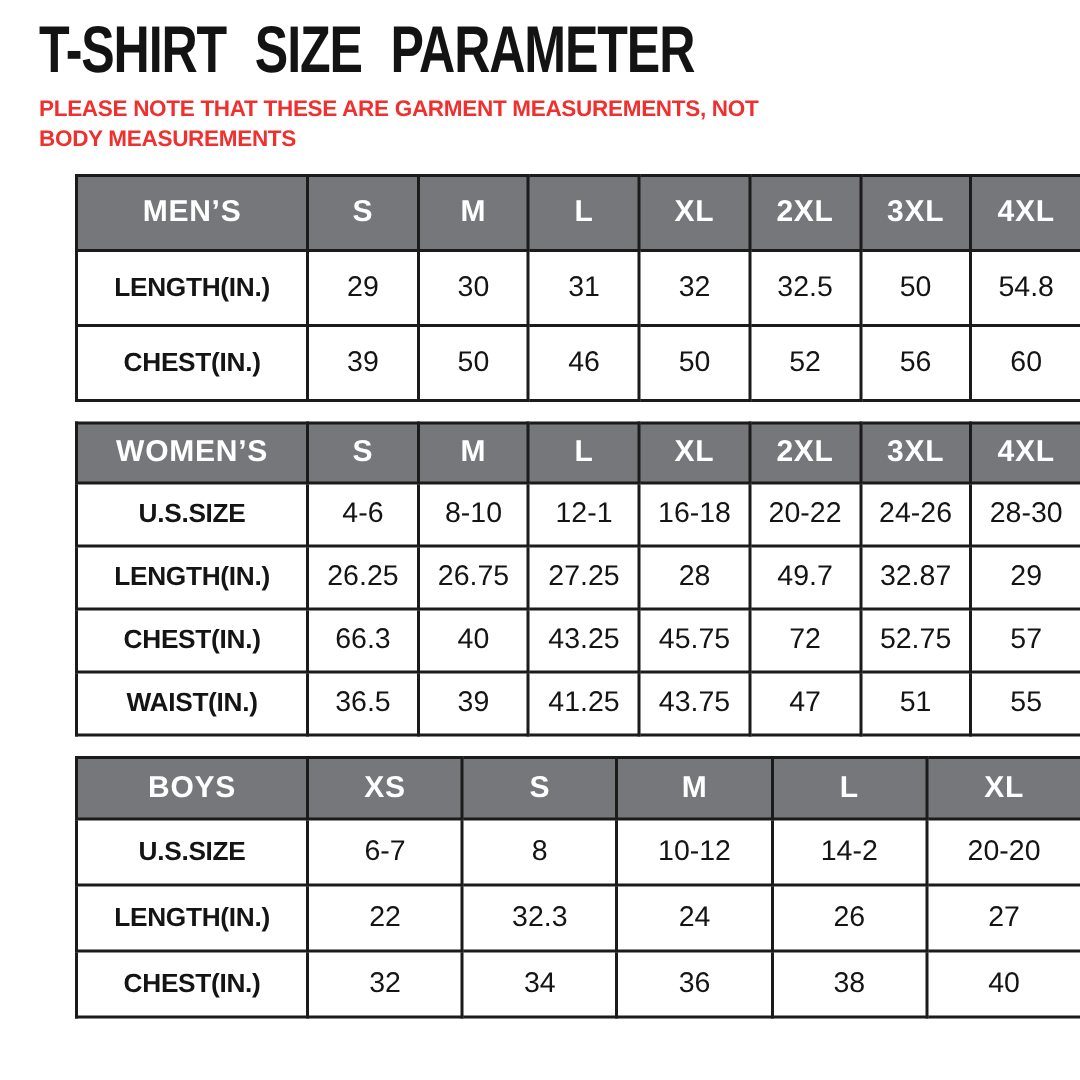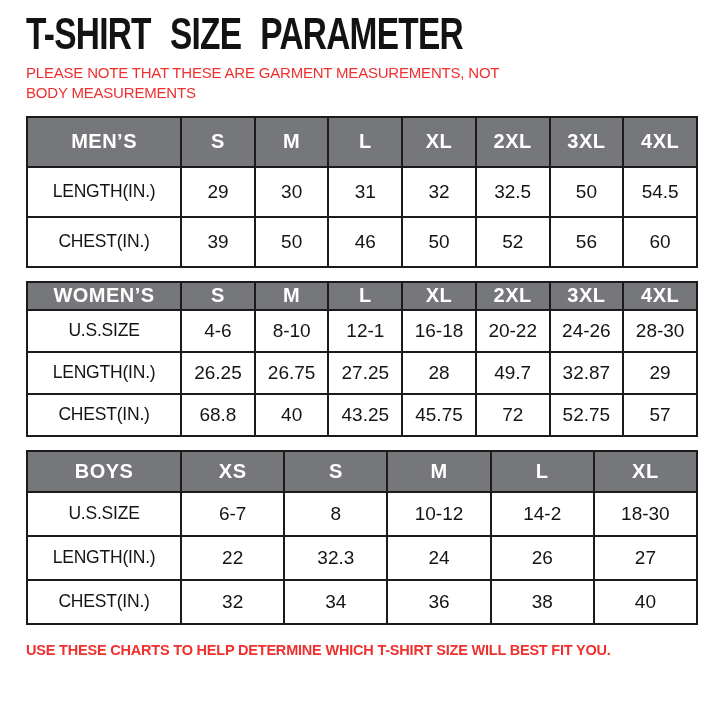--- a/index.html
+++ b/index.html
@@ -22,38 +22,38 @@
     transform: scaleX(0.76);
     transform-origin: 0 50%;
     color: #131313;
     line-height: 1.0;
     margin: 2px 0 7px 0;
   }
 
   
   .note {
     color: #f02f2f;
-    font-weight: normal;
+    font-weight: bold;
     font-size: 15px;
     line-height: 1.32;
     letter-spacing: -0.2px;
     width: 490px;
     margin-bottom: 13px;
   }
   .footer-note {
     color: #f02f2f;
     font-weight: bold;
     font-size: 14.5px;
     letter-spacing: -0.2px;
     margin-top: 17px;
     white-space: nowrap;
   }
 
   
-  .table-wrap { margin-bottom: 13px; }
+  .table-wrap { margin-bottom: 13px; margin-left: 24px; }
   table.size-table {
     width: 672px;
     border-collapse: collapse;
     table-layout: fixed;
   }
   .size-table th, .size-table td {
     border: 2px solid #1b1b1b;
     text-align: center;
     vertical-align: middle;
     padding: 0;
@@ -66,24 +66,25 @@
     letter-spacing: 0.5px;
   }
   .size-table td {
     background: #ffffff;
     font-size: 19px;
     font-weight: normal;
   }
   .size-table td.row-label {
     font-size: 17.5px;
     letter-spacing: -0.2px;
+    font-weight: bold;
   }
   
   .t-mens   th { height: 50px; }  .t-mens   td { height: 50px; }
-  .t-womens th { height: 28px; }  .t-womens td { height: 42px; }
+  .t-womens th { height: 40px; }  .t-womens td { height: 42px; }
   .t-boys   th { height: 41px; }  .t-boys   td { height: 44px; }
 </style>
 </head>
 <body>
 
 <div class="page">
   <h1 class="title">T-SHIRT SIZE PARAMETER</h1>
   <p class="note">PLEASE NOTE THAT THESE ARE GARMENT MEASUREMENTS, NOT BODY MEASUREMENTS</p>
 
   <div class="table-wrap">
@@ -112,21 +113,21 @@
         </thead>
         <tbody>
           <tr>
             <td class="row-label">LENGTH(IN.)</td>
             <td>29</td>
             <td>30</td>
             <td>31</td>
             <td>32</td>
             <td>32.5</td>
             <td>50</td>
-            <td>54.5</td>
+            <td>54.8</td>
           </tr>
           <tr>
             <td class="row-label">CHEST(IN.)</td>
             <td>39</td>
             <td>50</td>
             <td>46</td>
             <td>50</td>
             <td>52</td>
             <td>56</td>
             <td>60</td>
@@ -174,27 +175,37 @@
             <td>26.25</td>
             <td>26.75</td>
             <td>27.25</td>
             <td>28</td>
             <td>49.7</td>
             <td>32.87</td>
             <td>29</td>
           </tr>
           <tr>
             <td class="row-label">CHEST(IN.)</td>
-            <td>68.8</td>
+            <td>66.3</td>
             <td>40</td>
             <td>43.25</td>
             <td>45.75</td>
             <td>72</td>
             <td>52.75</td>
             <td>57</td>
+          </tr>
+          <tr>
+            <td class="row-label">WAIST(IN.)</td>
+            <td>36.5</td>
+            <td>39</td>
+            <td>41.25</td>
+            <td>43.75</td>
+            <td>47</td>
+            <td>51</td>
+            <td>55</td>
           </tr>
         </tbody>
       </table>
     </div>
   <div class="table-wrap">
       <table class="size-table t-boys">
         <colgroup>
           <col style="width: 23%;">
           <col style="width: 15.4%;">
           <col style="width: 15.4%;">
@@ -212,21 +223,21 @@
             <th>XL</th>
           </tr>
         </thead>
         <tbody>
           <tr>
             <td class="row-label">U.S.SIZE</td>
             <td>6-7</td>
             <td>8</td>
             <td>10-12</td>
             <td>14-2</td>
-            <td>18-30</td>
+            <td>20-20</td>
           </tr>
           <tr>
             <td class="row-label">LENGTH(IN.)</td>
             <td>22</td>
             <td>32.3</td>
             <td>24</td>
             <td>26</td>
             <td>27</td>
           </tr>
           <tr>
@@ -234,14 +245,13 @@
             <td>32</td>
             <td>34</td>
             <td>36</td>
             <td>38</td>
             <td>40</td>
           </tr>
         </tbody>
       </table>
     </div>
 
-  <p class="footer-note">USE THESE CHARTS TO HELP DETERMINE WHICH T-SHIRT SIZE WILL BEST FIT YOU.</p>
 </div>
 
 </body></html>

